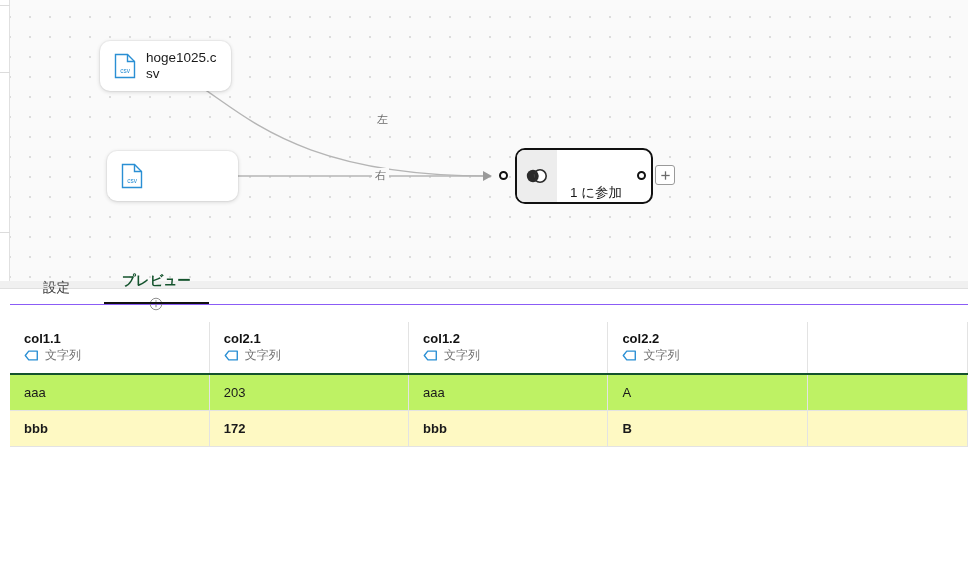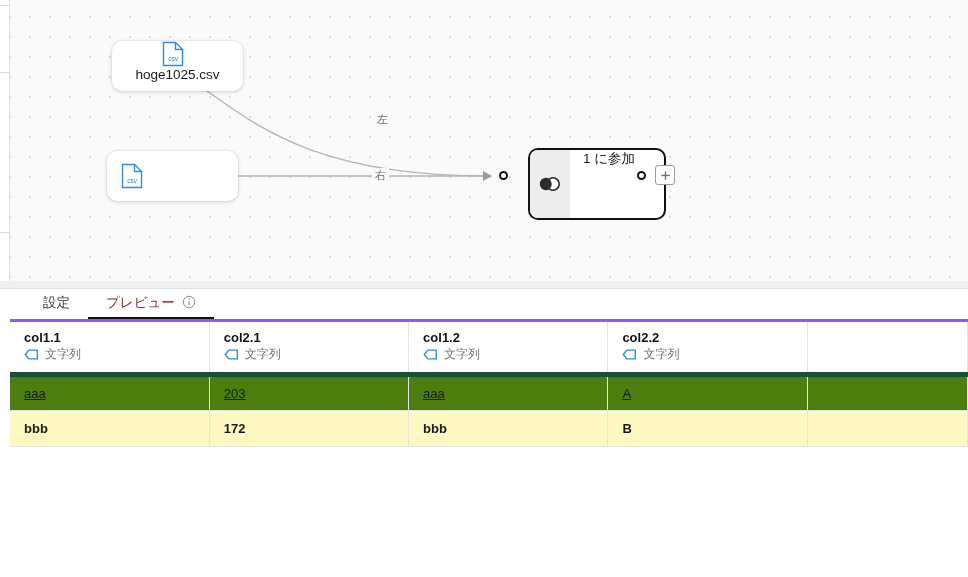--- a/index.html
+++ b/index.html
@@ -37,33 +37,33 @@
 
   .edges { position: absolute; left: 0; top: 0; width: 958px; height: 281px; }
 
   
   .file-node {
     position: absolute; display: flex; align-items: center;
     background: #ffffff; border-radius: 10px;
     box-shadow: 0 1px 4px rgba(0,0,0,0.16), 0 0 0 1px rgba(0,0,0,0.03);
     padding: 0 14px;
   }
-  .file-node.n1 { left: 102px; top: 41px; width: 131px; height: 50px; flex-direction: column; }
+  .file-node.n1 { left: 90px; top: 41px; width: 131px; height: 50px; }
   .file-node.n2 { left: 97px; top: 151px; width: 131px; height: 50px; }
   .file-icon { flex: 0 0 auto; width: 22px; height: 26px; margin-right: 10px; }
   .file-label {
     font-size: 13.5px; color: #1a1a1a; line-height: 16px;
     word-break: break-all;
   }
 
   
   .join-node {
-    position: absolute; left: 518px; top: 148px; width: 138px; height: 72px;
+    position: absolute; left: 505px; top: 148px; width: 138px; height: 56px;
     border: 2px solid #111111; border-radius: 10px; background: #ffffff;
-    display: flex; align-items: flex-start; overflow: hidden;
+    display: flex; align-items: flex-end; overflow: hidden;
   }
   .join-icon-cell {
     width: 40px; height: 100%; background: #ededed;
     display: flex; align-items: center; justify-content: center;
     flex: 0 0 auto;
   }
   .join-title { font-size: 13.5px; color: #1a1a1a; padding-left: 13px; }
 
   .port {
     position: absolute; width: 9px; height: 9px; border-radius: 50%;
@@ -80,59 +80,59 @@
 
   .edge-label {
     position: absolute; font-size: 11px; color: #6b6b6b;
     background: #fafafa; padding: 0 3px; z-index: 4;
   }
   .edge-label.l-left  { left: 364px; top: 112px; }
   .edge-label.l-right { left: 362px; top: 168px; }
 
   
   .tabbar {
-    position: absolute; left: 10px; top: 289px; width: 958px; height: 33px;
-    background: #ffffff; border-bottom: 3px solid #8b5cf6;
-    display: flex; align-items: flex-end; padding-left: 15px;
+    position: absolute; left: 10px; top: 289px; width: 958px; height: 16px;
+    background: #ffffff; border-bottom: 1px solid #8b5cf6;
+    display: flex; align-items: flex-end; padding-left: 15px; gap: 16px;
   }
   .tab {
     position: relative; height: 32px; display: flex; align-items: center;
     gap: 7px; padding: 0 18px; font-size: 13.5px; color: #3a3a3a;
   }
-  .tab.active { color: #7f1d1d; font-weight: normal; }
+  .tab.active { color: #14532d; font-weight: bold; flex-direction: column; }
   .tab.active::after {
     content: ""; position: absolute; left: 0; right: 0; bottom: 0;
     height: 2.5px; background: #111111;
   }
 
   
   .table-wrap {
     position: absolute; left: 10px; top: 322px; width: 958px; height: 255px;
     background: #ffffff; overflow: hidden;
   }
   table.preview { width: 958px; border-collapse: collapse; table-layout: fixed; }
   table.preview col.c { width: 199px; }
   table.preview col.cl { width: 160px; }
 
   table.preview th {
     height: 52px; vertical-align: middle; text-align: left;
     padding: 0 0 0 14px; background: #ffffff;
-    border-right: 1px solid #e3e3e3; border-bottom: 5px solid #14532d;
+    border-right: 1px solid #e3e3e3; border-bottom: 2px solid #14532d;
     font-weight: bold;
   }
   .th-name { font-size: 13px; color: #111111; font-weight: bold; line-height: 16px; }
   .th-type { display: flex; align-items: center; gap: 6px; }
   .th-type-label { font-size: 12px; color: #707070; font-weight: normal; }
 
   table.preview td {
     height: 36px; padding: 0 0 0 14px; font-size: 13px; color: #1a1a1a;
     border-right: 1px solid #e3e3e3; border-bottom: 1px solid #e3e3e3;
     vertical-align: middle;
   }
-  tr.odd td { background: #4d7c0f; text-decoration: underline; }
+  tr.odd td { background: #bef264; }
   tr.even td { background: #fef9c3; font-weight: bold; }
   td.last, th.last { border-right: none; }
 </style>
 </head>
 <body>
 
 <div id="app">
 
   <div class="left-rail">
     <div class="rail-div d1"></div>

